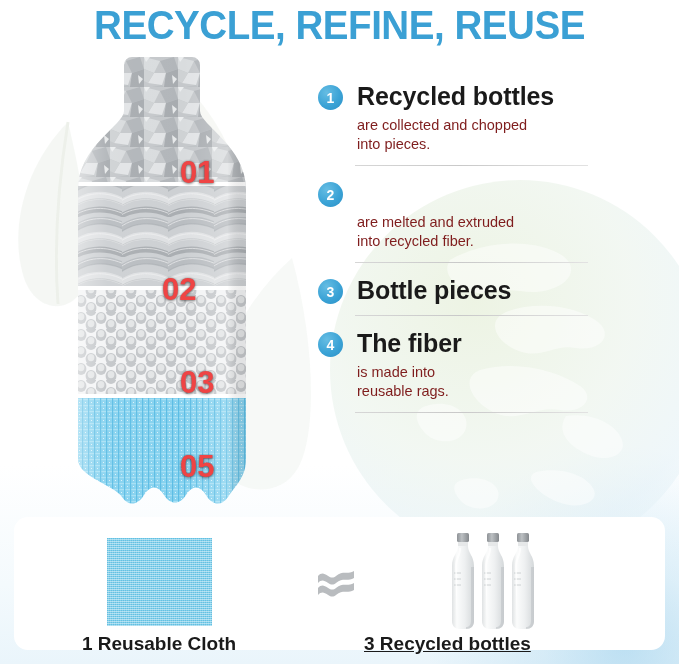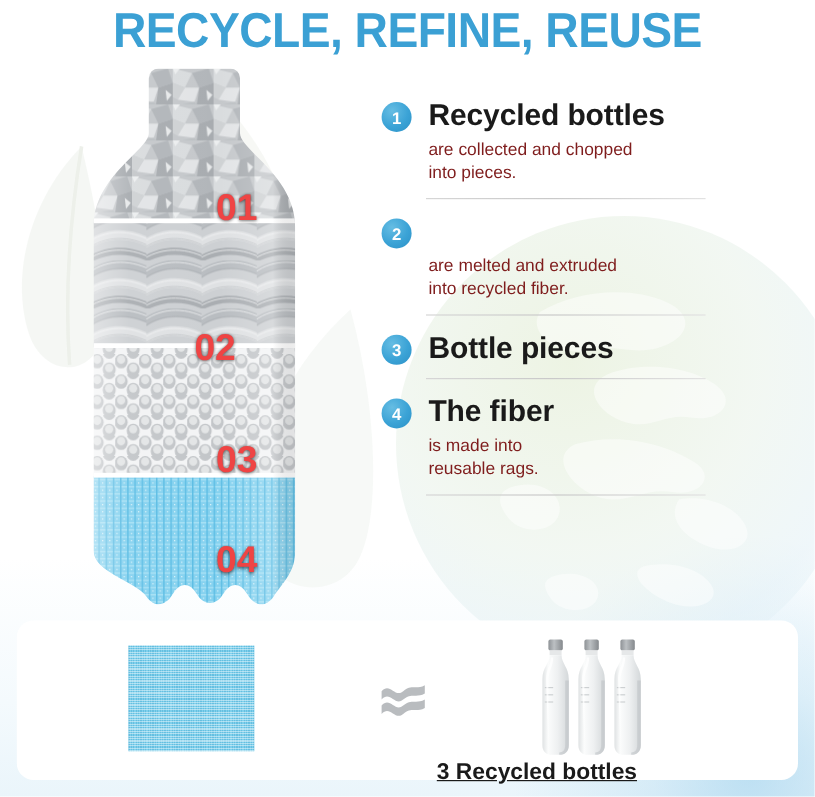--- a/index.html
+++ b/index.html
@@ -269,21 +269,21 @@
         <rect x="0" y="125" width="172" height="4" fill="#ffffff"></rect>
         <rect x="0" y="229" width="172" height="4" fill="#ffffff"></rect>
         <rect x="0" y="337" width="172" height="4" fill="#ffffff"></rect>
         <rect x="0" y="0" width="172" height="447" fill="url(#shine)"></rect>
       </g>
     </svg>
 
     <div class="seg-num num01">01</div>
     <div class="seg-num num02">02</div>
     <div class="seg-num num03">03</div>
-    <div class="seg-num num04">04</div>
+    <div class="seg-num num04">05</div>
   </div>
 
   <div class="steps">
 
     <div class="step">
       <div class="step-head">
         <div class="badge">1</div>
         <div class="step-title">Recycled bottles</div>
       </div>
       <div class="step-body">are collected and chopped
@@ -353,16 +353,17 @@
           </g>
           <path d="M5 33 C5 25 9 22 9 15 L11 15 C11 23 7 26 7 34 L7 88 Z" fill="#ffffff" opacity="0.75"></path>
           <path d="M21 34 L21 88 C21 92 19 94 16 94 L16 96 C21 96 24 93 24 88 L24 34 Z" fill="#b9bec1" opacity="0.5"></path>
         </g>
       </defs>
       <use href="#one-bottle" x="0" y="2"></use>
       <use href="#one-bottle" x="30" y="2"></use>
       <use href="#one-bottle" x="60" y="2"></use>
     </svg>
 
+    <div class="cap-label cap-left">1 Reusable Cloth</div>
     <div class="cap-label cap-right">3 Recycled bottles</div>
   </div>
 
 </div>
 
 </body></html>

